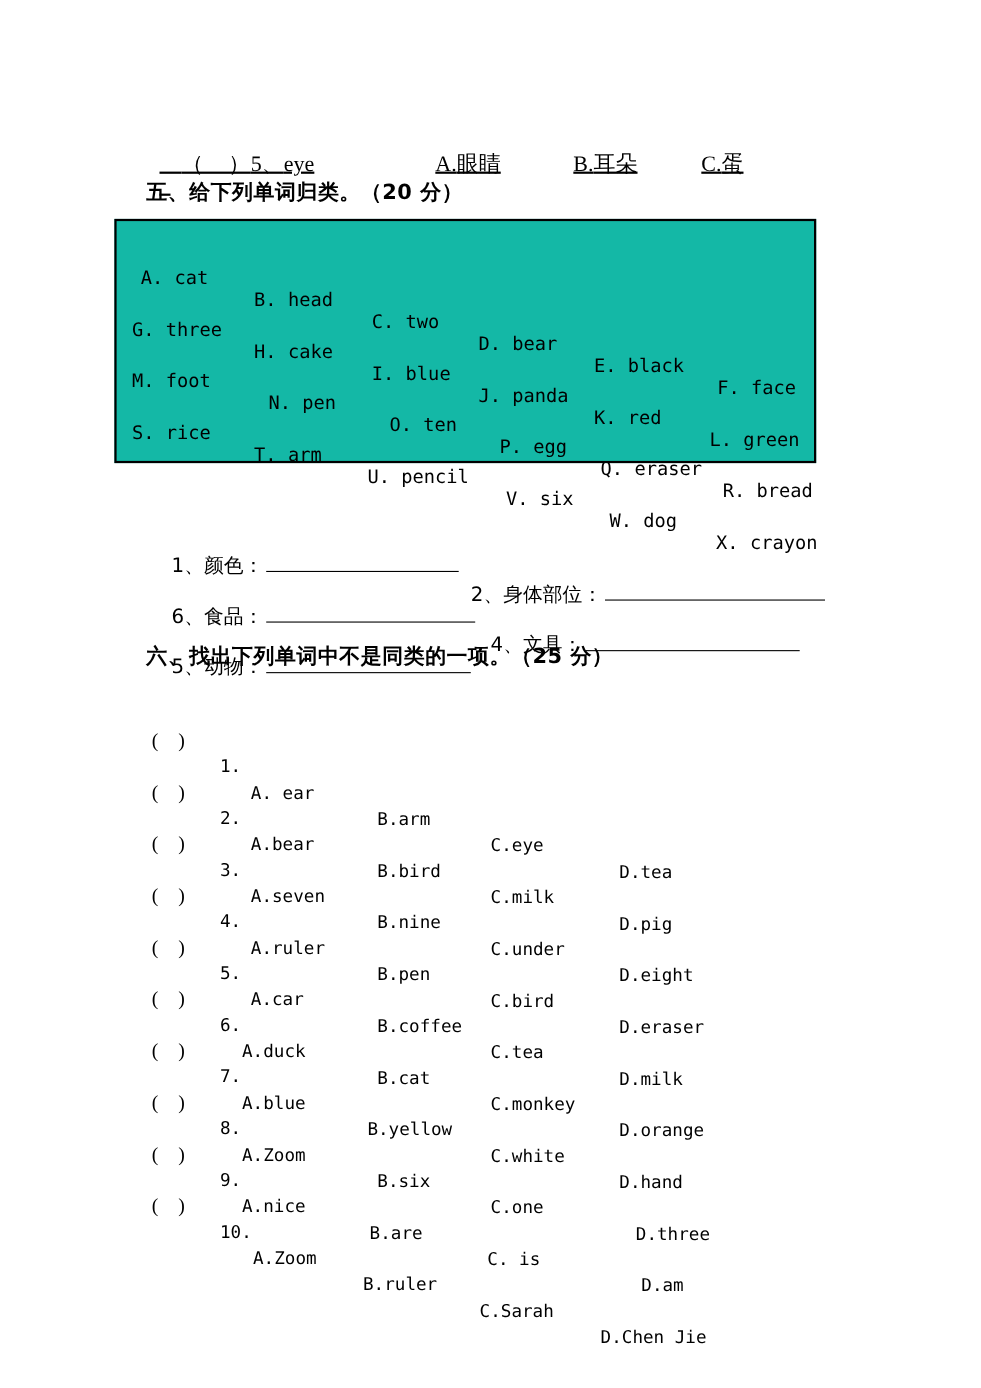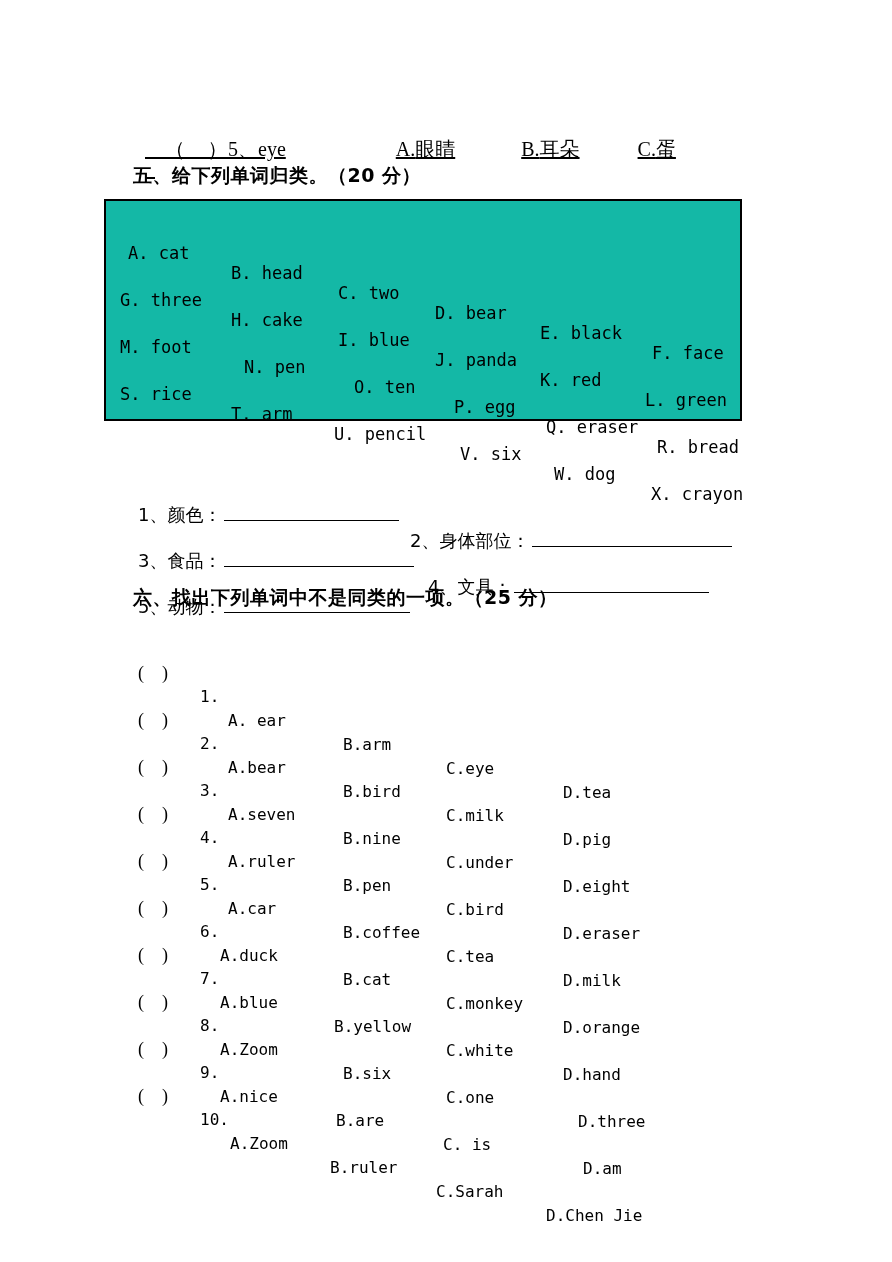--- a/index.html
+++ b/index.html
@@ -87,20 +87,21 @@
     font-size: 19px;
     line-height: 26px;
     white-space: pre;
     font-family: "Liberation Serif", "DejaVu Serif", serif;
   }
   .cat-item {
     position: absolute;
     white-space: pre;
     display: flex;
     align-items: baseline;
+    margin-left: 18px;
   }
   .cat-label {
     font-family: "DejaVu Sans", "Liberation Sans", sans-serif;
     font-size: 18px;
     white-space: pre;
   }
   .blank-line {
     display: inline-block;
     border-bottom: 1.5px solid #000000;
     height: 17px;
@@ -190,21 +191,21 @@
       <span class="blank-line" style="width:175px"></span>
     </span>
     <span class="cat-item" style="left:272px">
       <span class="cat-label">2、身体部位：</span>
       <span class="blank-line" style="width:200px"></span>
     </span>
   </div>
 
   <div class="cat-row" style="left:138px; top:496px; width:640px;">
     <span class="cat-item" style="left:0px">
-      <span class="cat-label">3、食品：</span>
+      <span class="cat-label">6、食品：</span>
       <span class="blank-line" style="width:190px"></span>
     </span>
     <span class="cat-item" style="left:290px">
       <span class="cat-label">4、文具：</span>
       <span class="blank-line" style="width:195px"></span>
     </span>
   </div>
 
   <div class="cat-row" style="left:138px; top:542px; width:640px;">
     <span class="cat-item" style="left:0px">

